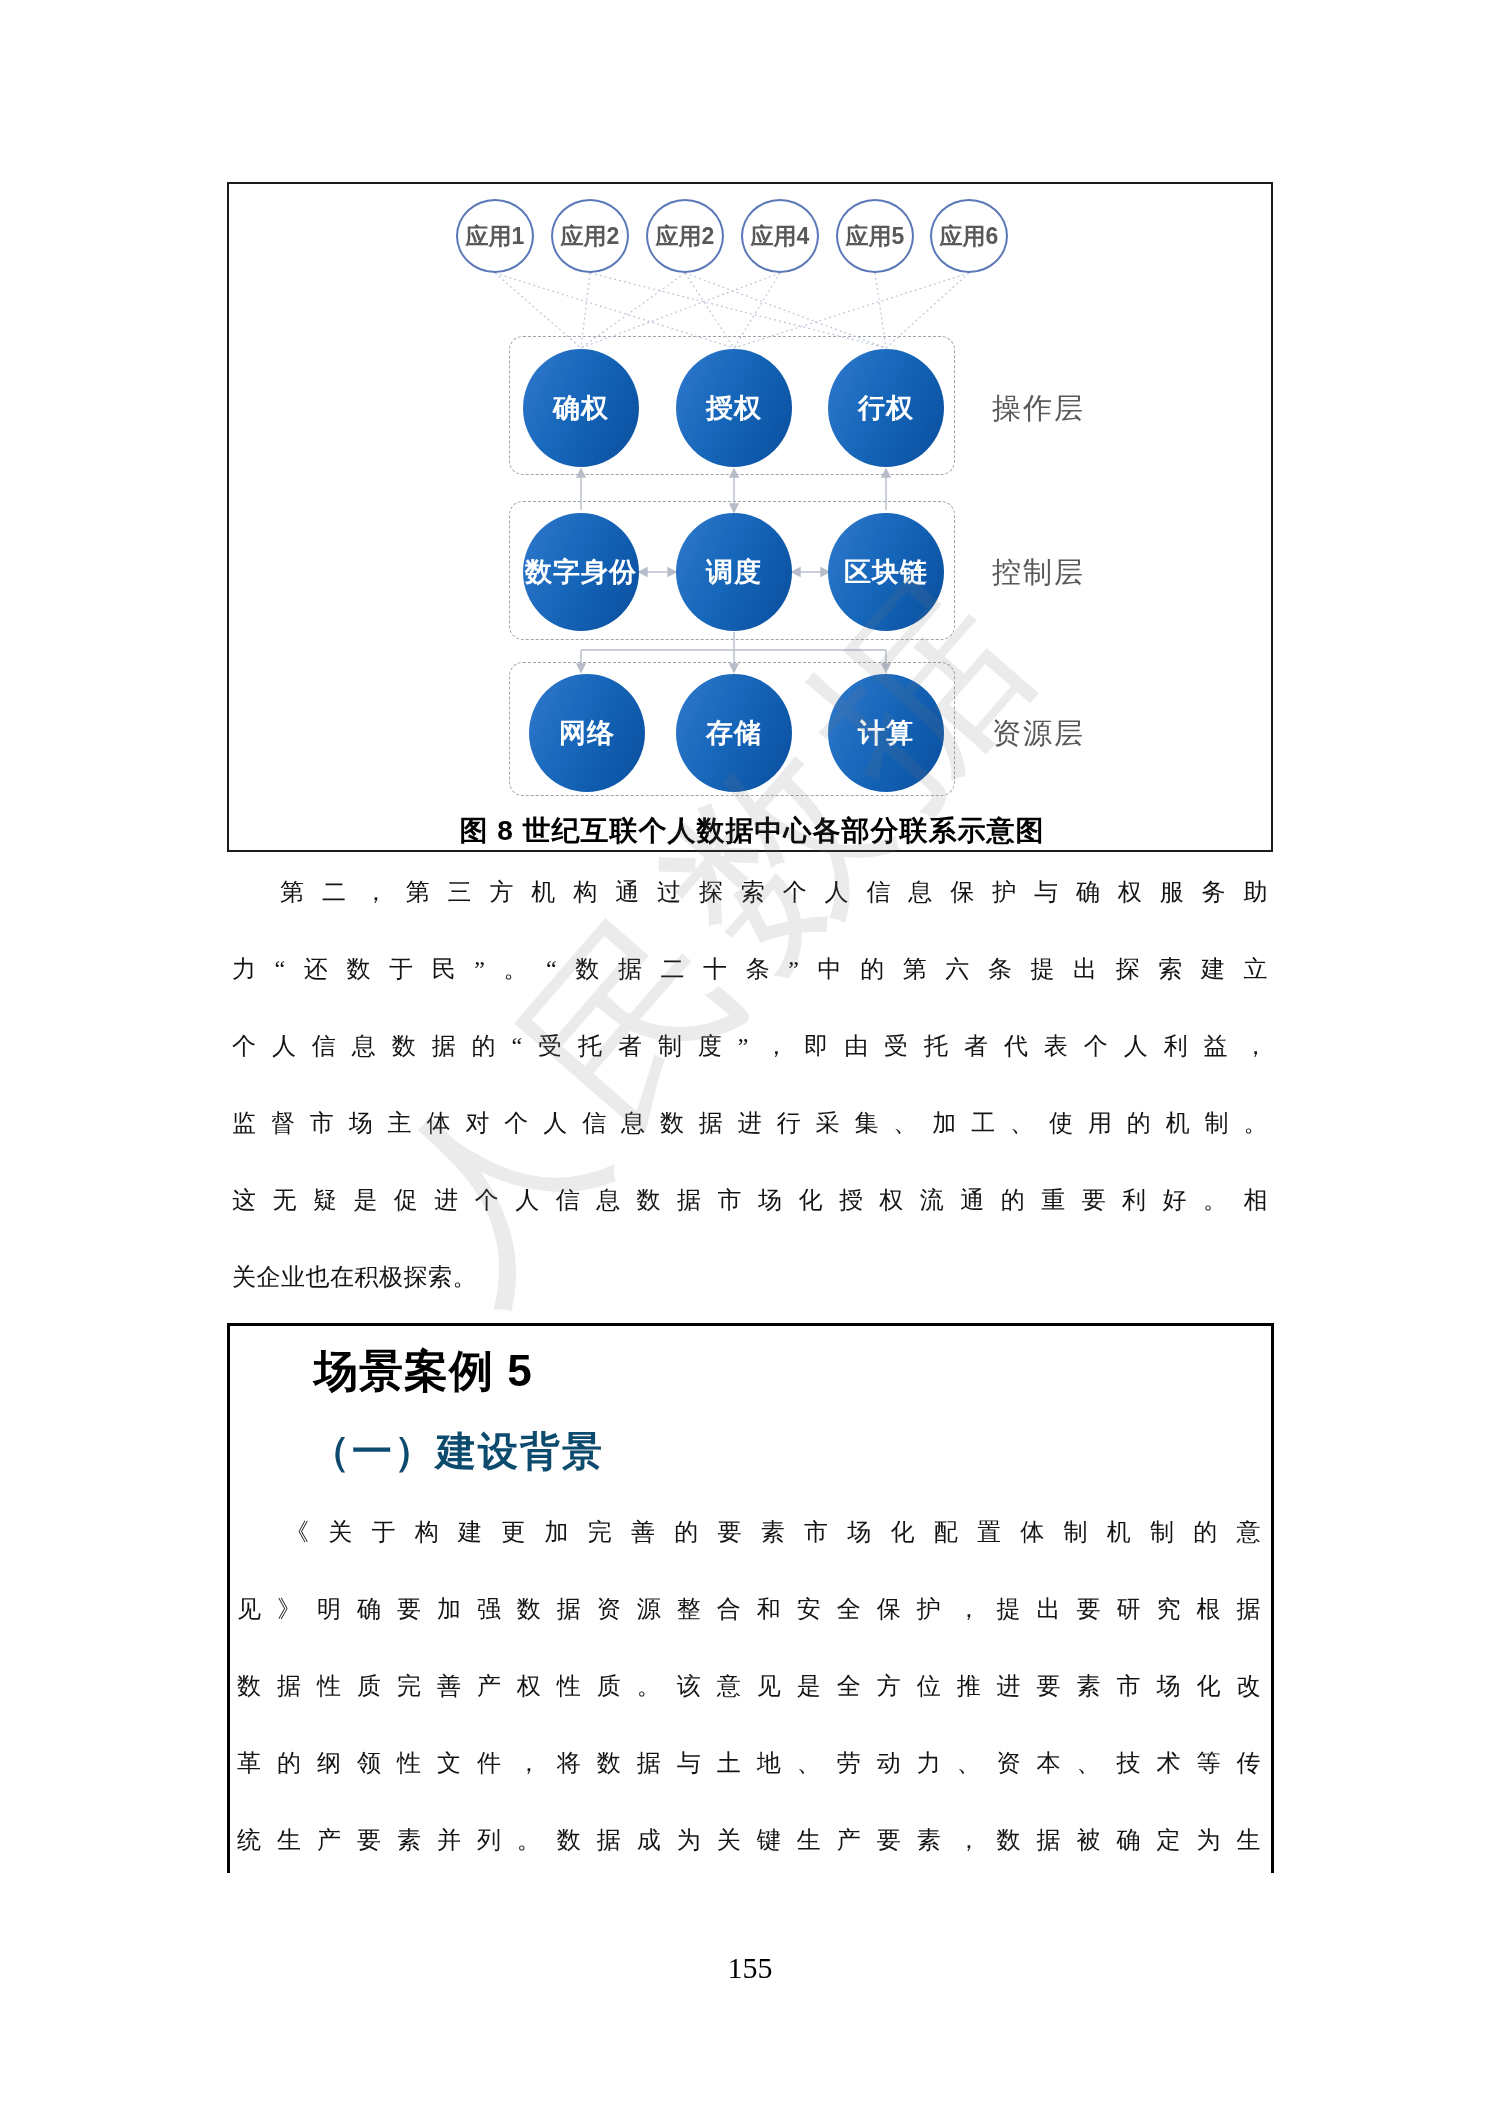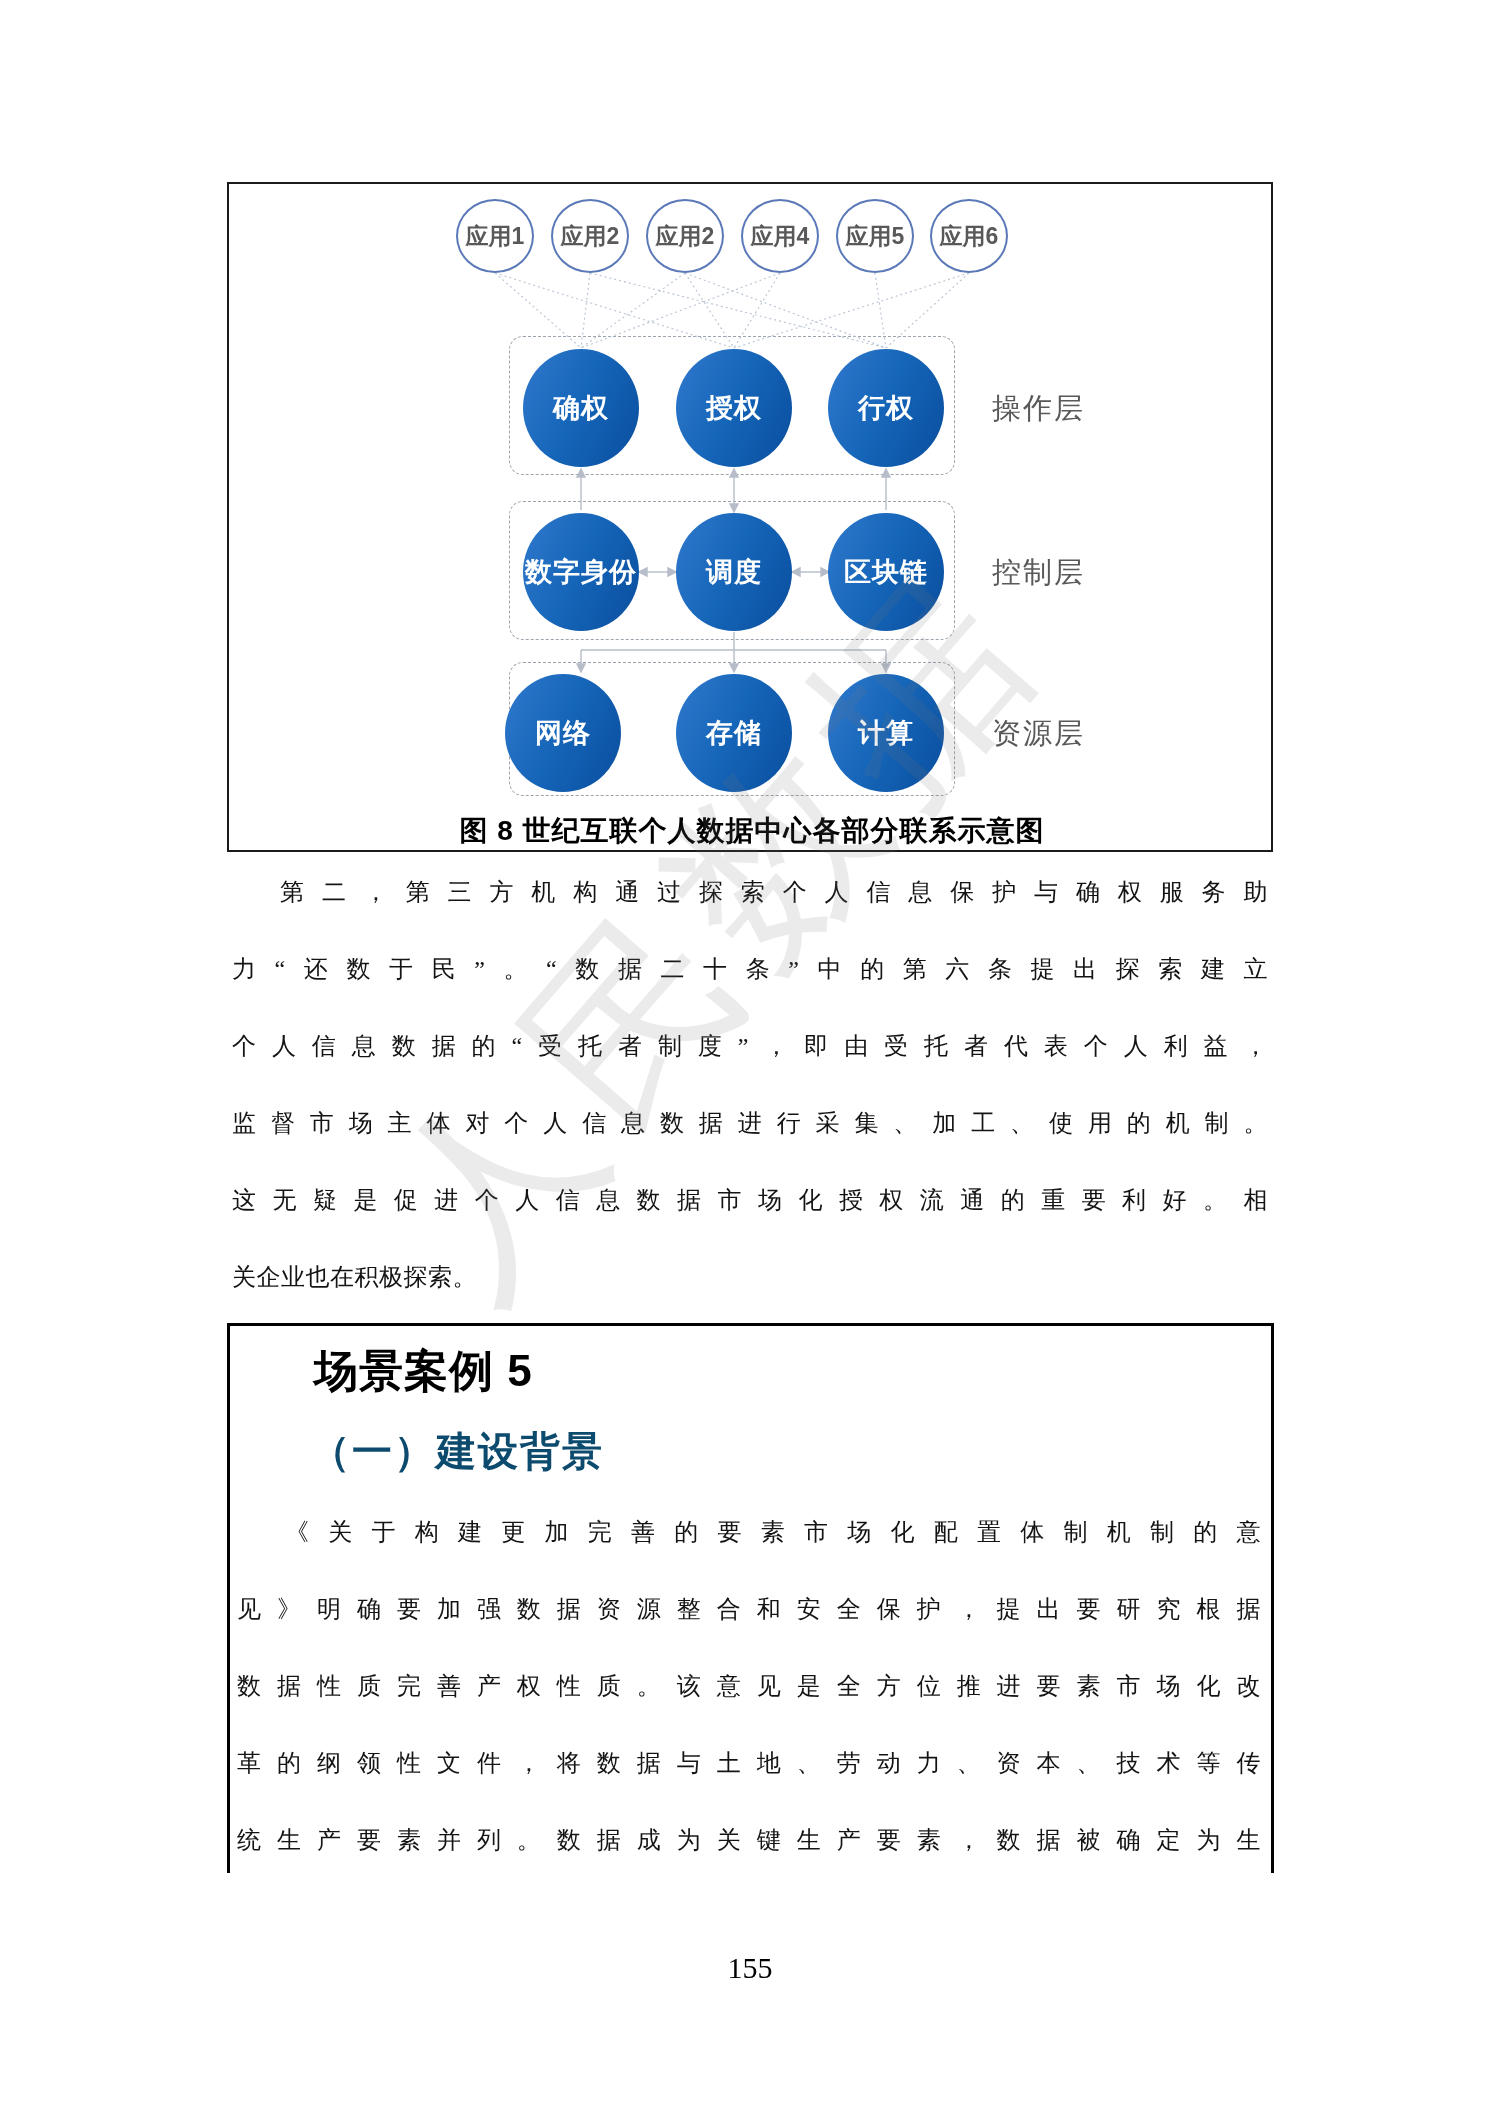--- a/index.html
+++ b/index.html
@@ -184,21 +184,21 @@
       <div class="node" style="left:294px;top:329px;">
           <span>数字身份</span>
         </div>
       <div class="node" style="left:447px;top:329px;justify-content:center;">
           <span>调度</span>
         </div>
       <div class="node" style="left:599px;top:329px;">
           <span>区块链</span>
         </div>
 
-      <div class="node" style="left:276px;top:490px;">
+      <div class="node" style="left:300px;top:490px;">
           <span>网络</span>
         </div>
       <div class="node" style="left:447px;top:490px;">
           <span>存储</span>
         </div>
       <div class="node" style="left:599px;top:490px;">
           <span>计算</span>
         </div>
 
       <div class="layer-label" style="top:206px;">操作层</div>

